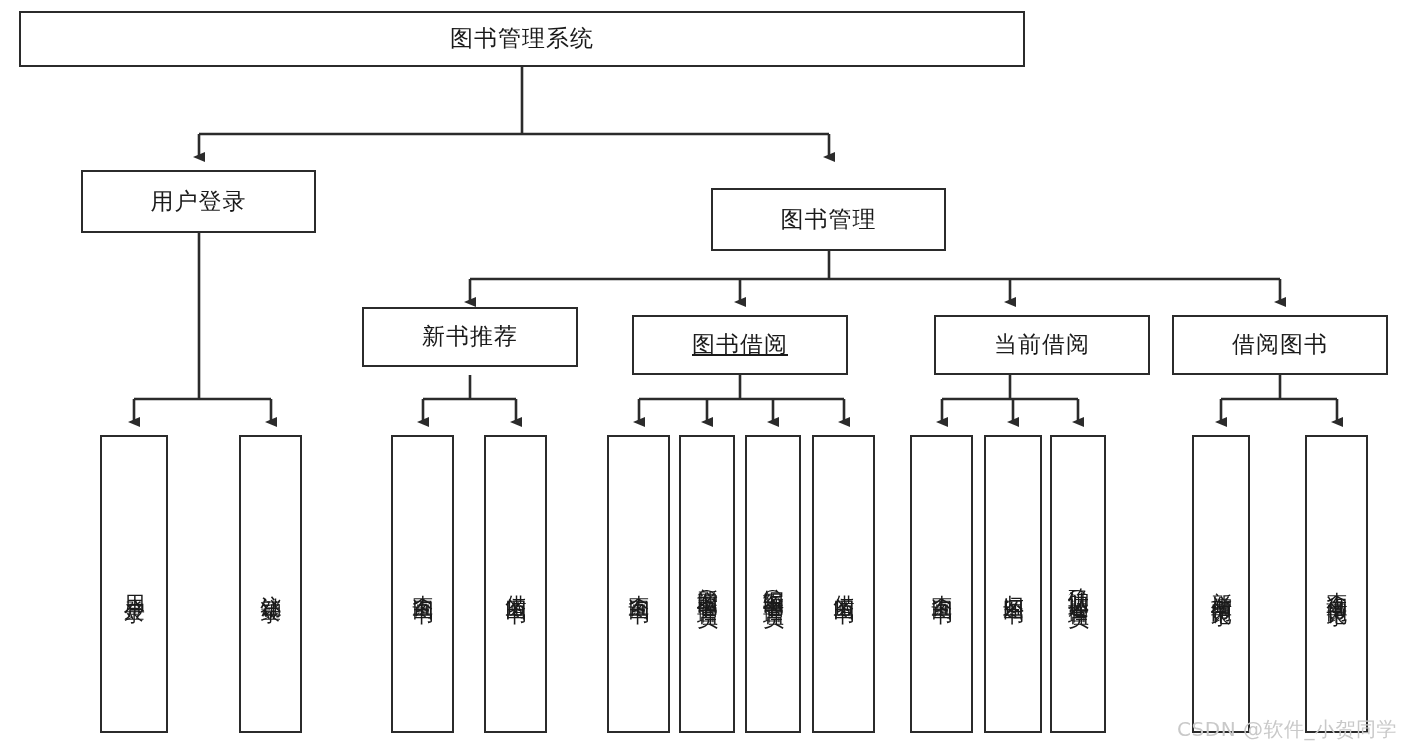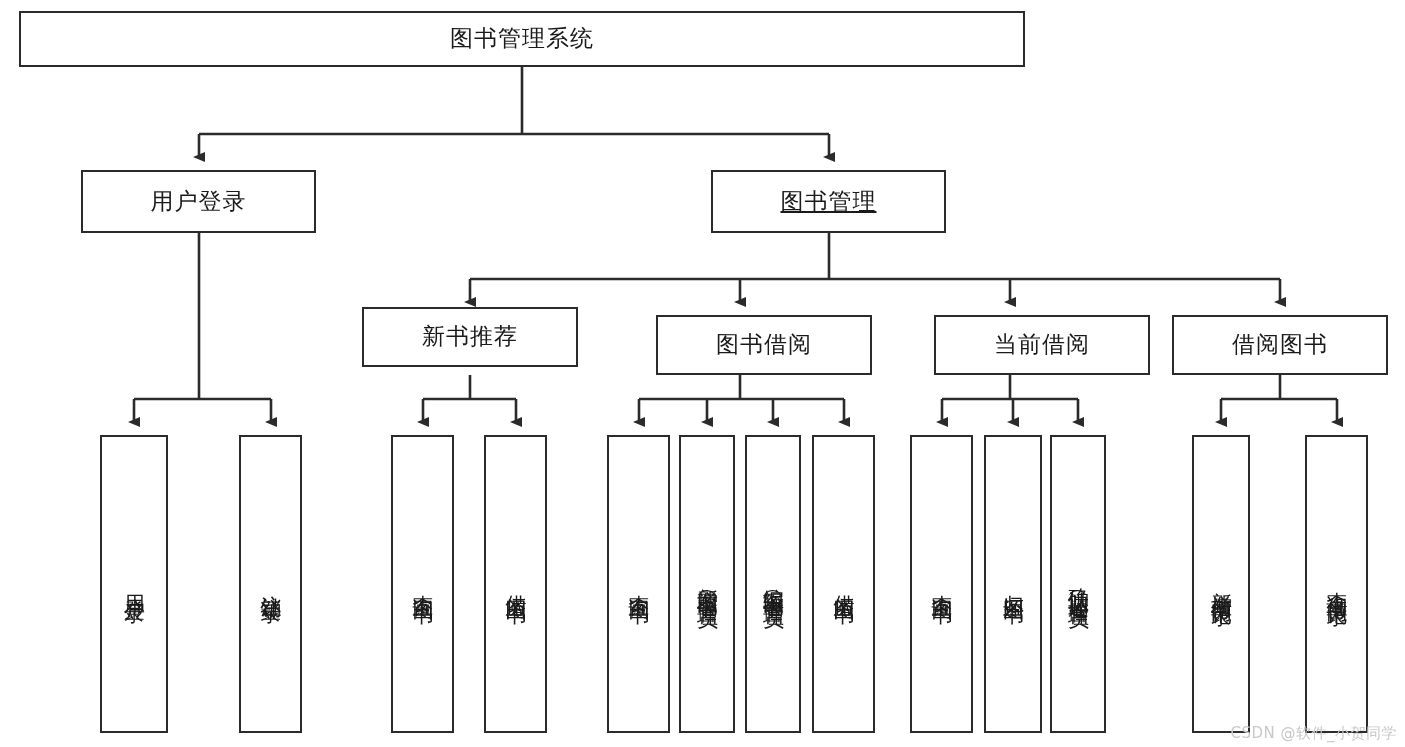--- a/index.html
+++ b/index.html
@@ -50,21 +50,21 @@
     position: absolute;
     left: 0; top: 0;
     width: 1405px;
     height: 747px;
     pointer-events: none;
   }
   .watermark {
     position: absolute;
     right: 8px;
     bottom: 4px;
-    font-size: 15px;
+    font-size: 20px;
     color: #c9c9c9;
     letter-spacing: 0.5px;
     white-space: nowrap;
     font-family: "DejaVu Sans", "Liberation Sans", sans-serif;
     margin-left: 17px;
   }
 </style>
 </head>
 <body>
 
@@ -104,27 +104,27 @@
         <path d="M1337,399 L1337,422" marker-end="url(#arrow)"></path>
       </g>
   </svg>
   <div id="nodes">
       <div class="node h" style="left: 19px; top: 11px; width: 1006px; height: 56px;">
         <span class="lbl">图书管理系统</span>
       </div>
       <div class="node h" style="left: 81px; top: 170px; width: 235px; height: 63px;">
         <span class="lbl">用户登录</span>
       </div>
-      <div class="node h" style="left: 711px; top: 170px; width: 235px; height: 63px; text-decoration: underline;">
+      <div class="node h" style="left: 711px; top: 188px; width: 235px; height: 63px;">
         <span class="lbl">图书管理</span>
       </div>
       <div class="node h" style="left: 362px; top: 307px; width: 216px; height: 60px;">
         <span class="lbl">新书推荐</span>
       </div>
-      <div class="node h" style="left: 656px; top: 315px; width: 216px; height: 60px;">
+      <div class="node h" style="left: 632px; top: 315px; width: 216px; height: 60px; text-decoration: underline;">
         <span class="lbl">图书借阅</span>
       </div>
       <div class="node h" style="left: 902px; top: 315px; width: 216px; height: 60px; margin-left: 32px;">
         <span class="lbl">当前借阅</span>
       </div>
       <div class="node h" style="left: 1172px; top: 315px; width: 216px; height: 60px;">
         <span class="lbl">借阅图书</span>
       </div>
       <div class="node v" style="left: 100px; top: 435px; width: 68px; height: 298px;">
         <span class="lbl">用户登录</span>

